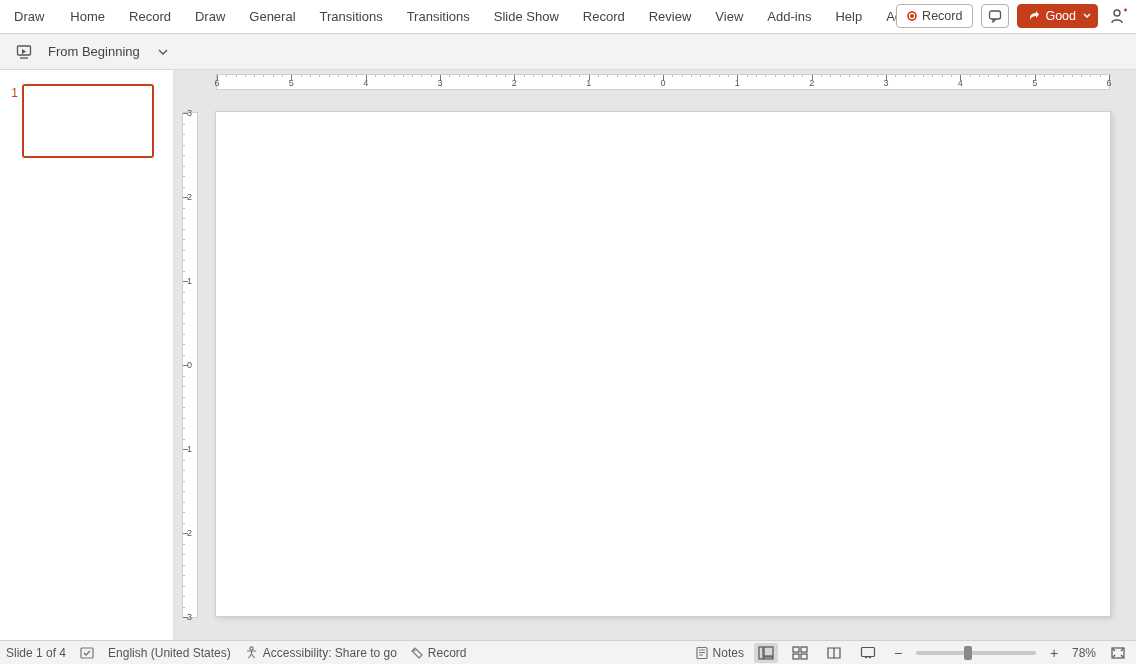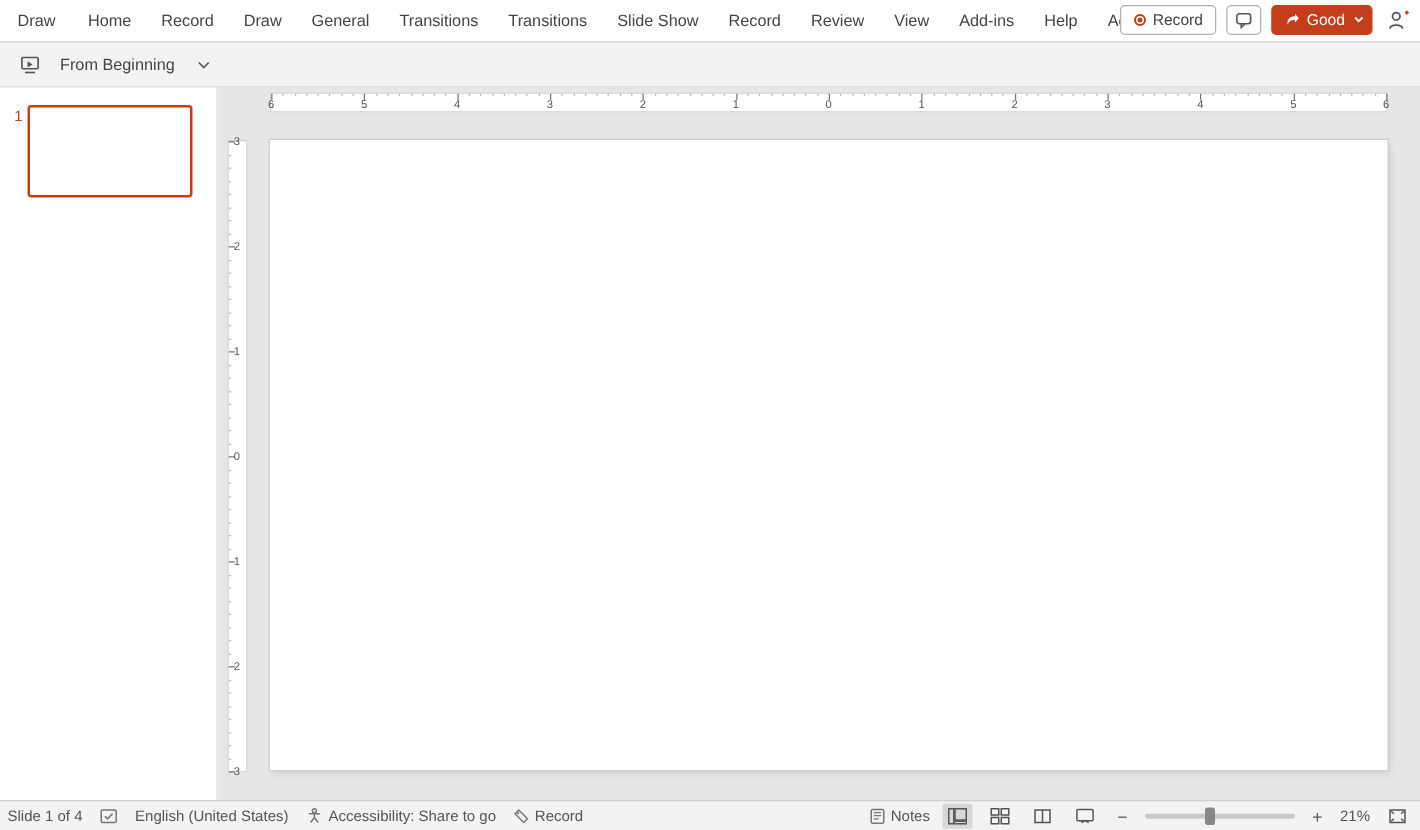--- a/index.html
+++ b/index.html
@@ -509,21 +509,21 @@
           <rect x="1.5" y="1.5" width="13" height="9" rx="1" fill="none" stroke="#555" stroke-width="1.2"></rect>
           <path d="M5 12 L8 10.5 L11 12" fill="none" stroke="#555" stroke-width="1.2"></path>
         </svg>
     </span>
 
     <span class="zoom-btn">−</span>
     <span class="zoom-slider">
       <span class="thumb-dot" id="zoom-thumb" style="left: 48px;"></span>
     </span>
     <span class="zoom-btn">+</span>
-    <span>21%</span>
+    <span>78%</span>
     <span class="view-btn">
       <svg width="16" height="14">
           <rect x="2" y="2" width="12" height="10" fill="none" stroke="#555" stroke-width="1.2"></rect>
           <path d="M5 5 L3 3 M11 5 L13 3 M5 9 L3 11 M11 9 L13 11" stroke="#555" stroke-width="1.2"></path>
         </svg>
     </span>
   </div>
 </div>
 
 </body></html>

